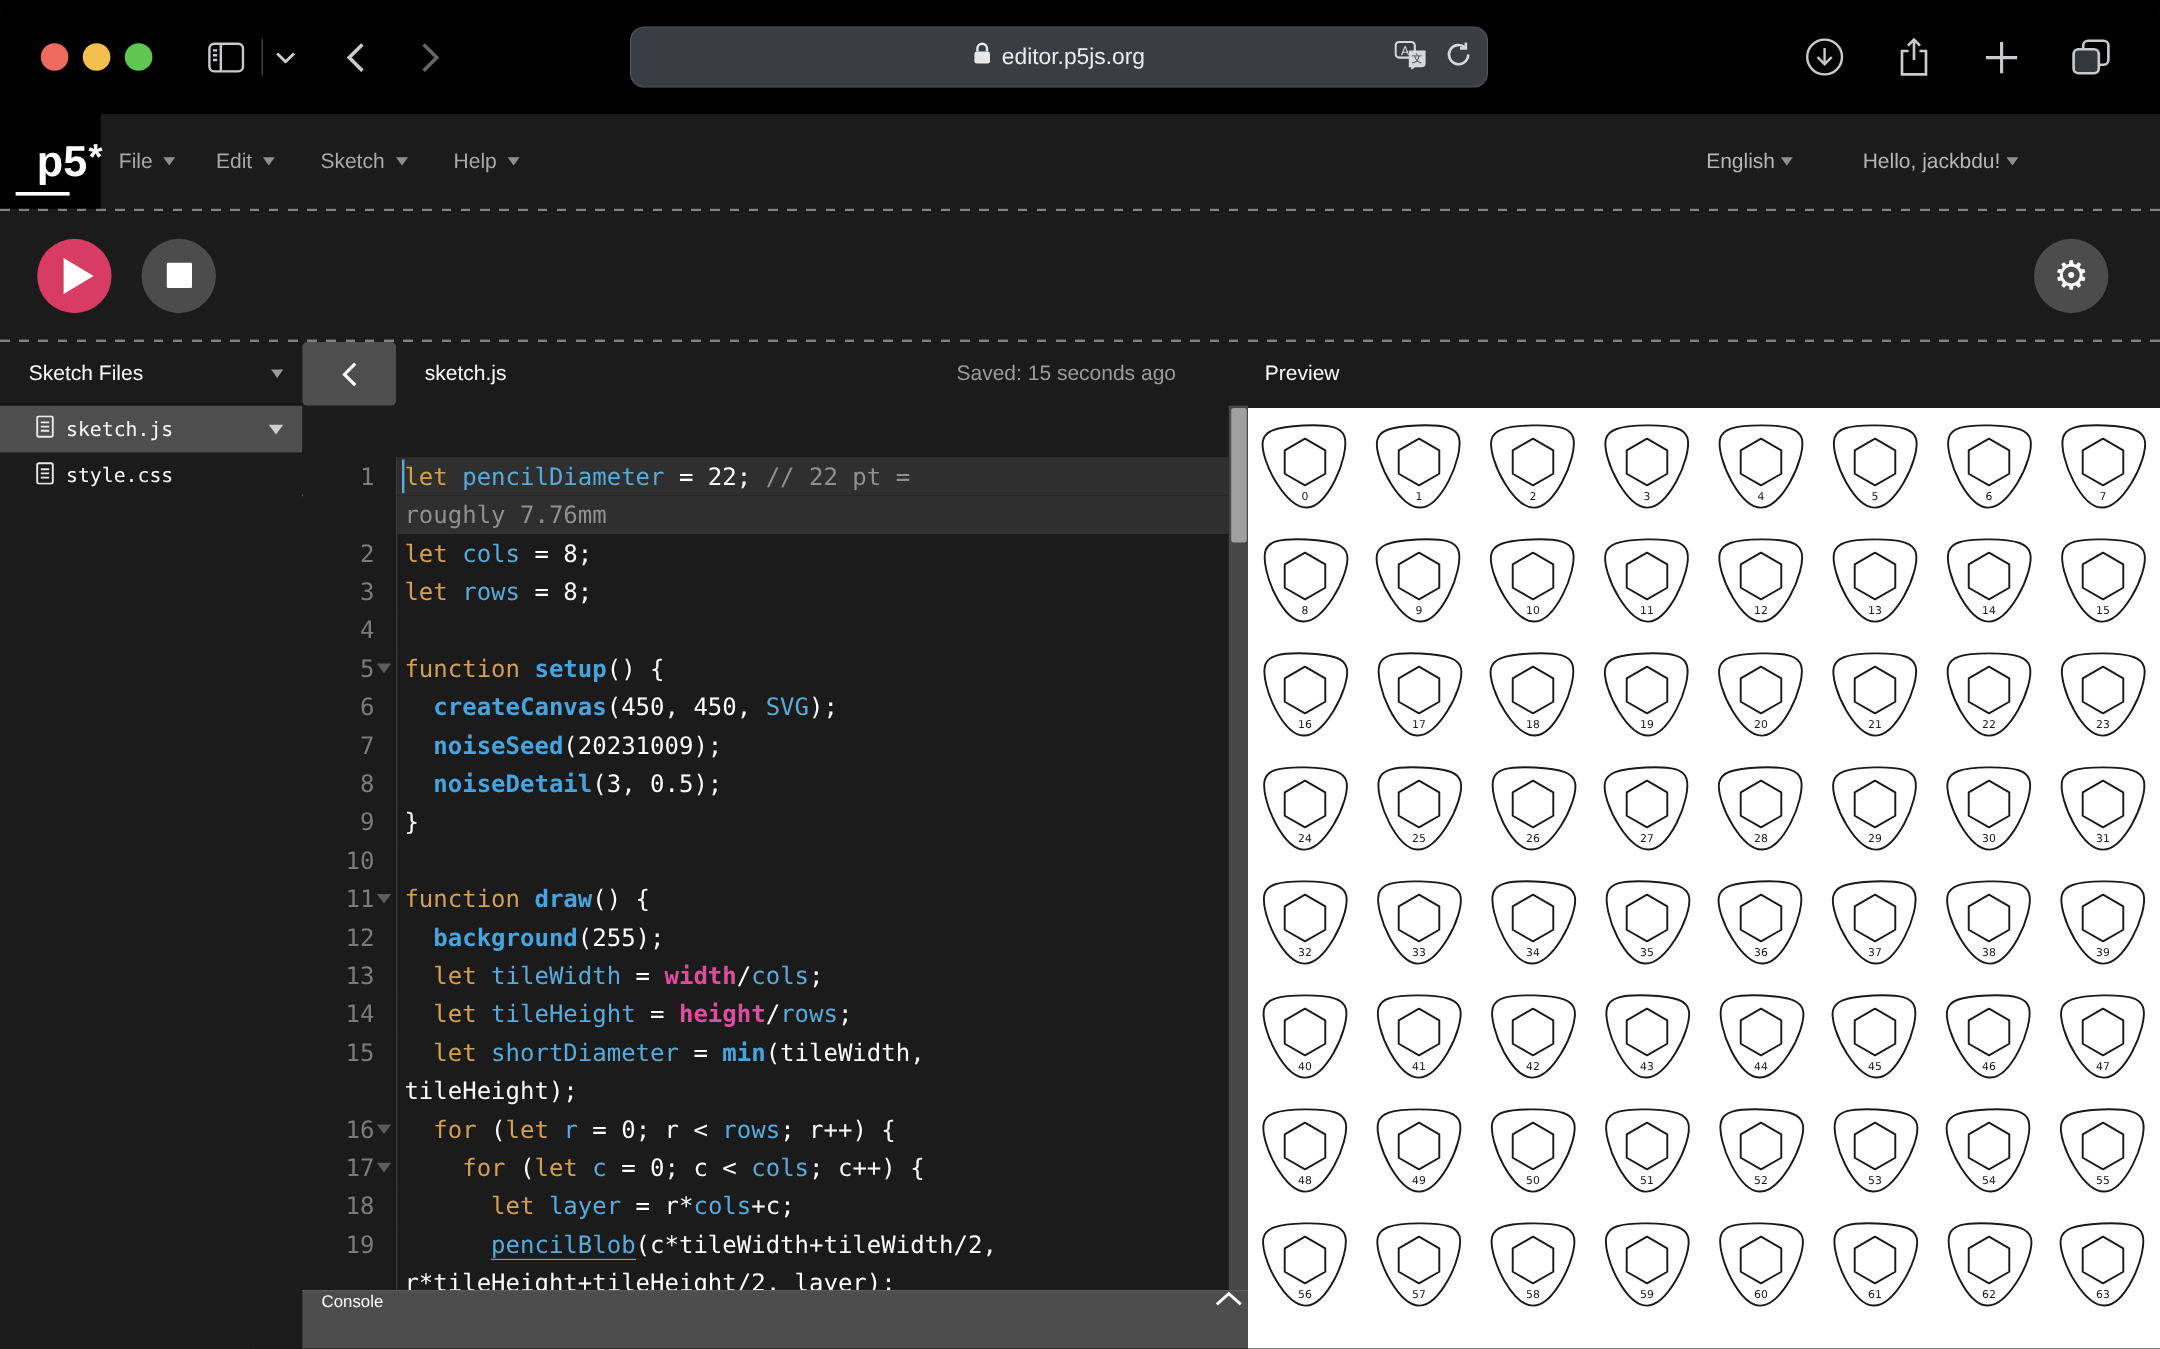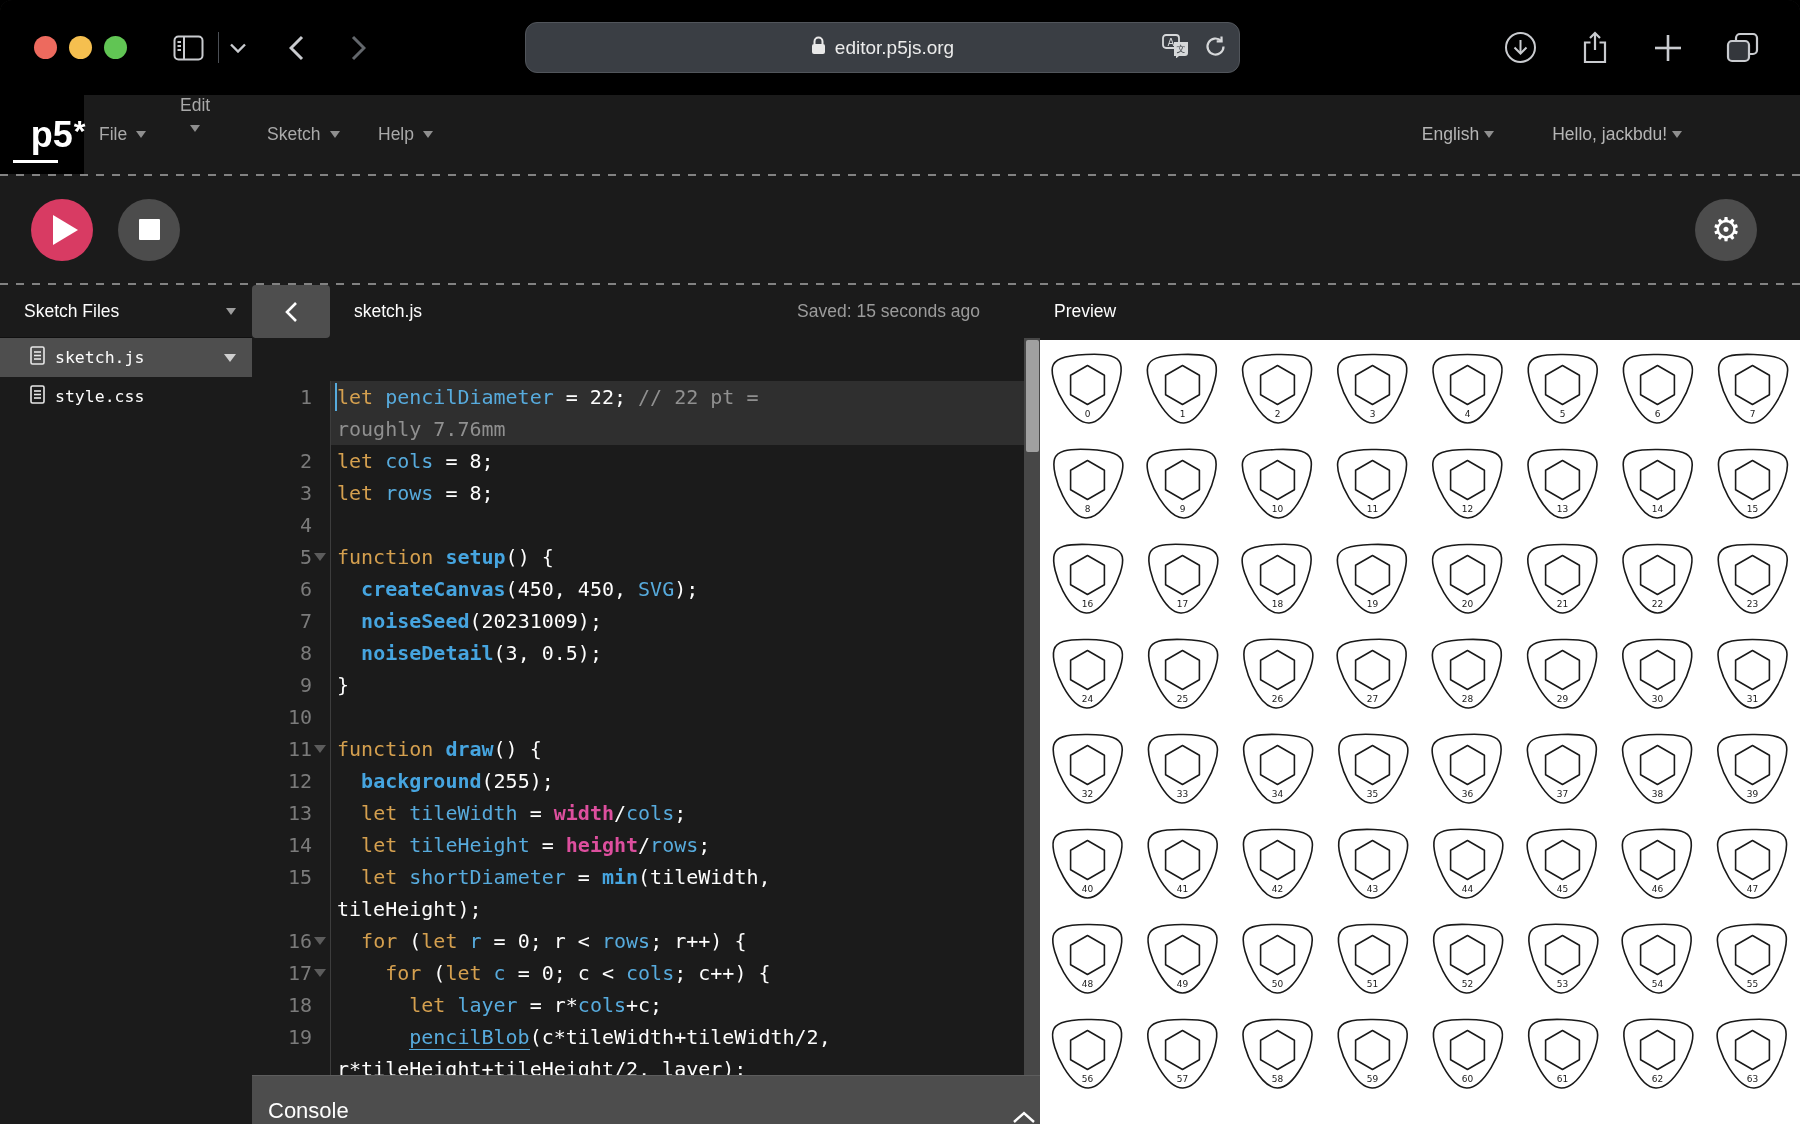--- a/index.html
+++ b/index.html
@@ -72,21 +72,21 @@
   .tk-k{color:#d5a04f;}
   .tk-v{color:#57abdd;}
   .tk-p{color:#fdfdfd;}
   .tk-c{color:#909090;}
   .tk-fb{color:#46a5e0;font-weight:bold;text-align:center;}
   .tk-pb{color:#dd4f9e;font-weight:bold;}
   .tk-fu{color:#57abdd;border-bottom:1.5px solid #57abdd;}
   .scrollbar{position:absolute;right:0;top:53px;width:16px;height:737px;background:#474747;}
   .thumb{position:absolute;left:1.5px;top:2px;width:13px;height:112px;background:#a0a0a0;border-radius:2px;}
   .console-bar{position:absolute;left:0;bottom:0;width:788px;height:49px;background:#4d4d4d;border-top:1px solid #5d5d5d;
-    display:flex;align-items:flex-end;padding:0 4px 0 16px;color:#fdfdfd;font-size:22px;}
+    display:flex;align-items:flex-start;padding:0 4px 0 16px;color:#fdfdfd;font-size:14px;}
   .console-bar svg{margin-left:auto;}
   
   .preview{position:absolute;left:1040px;top:285px;width:760px;height:839px;background:#1b1b1b;}
   .pv-header{height:53px;display:flex;align-items:center;padding-left:14px;color:#fdfdfd;font-size:17.5px;}
   .pv-canvas{position:absolute;left:0;top:55px;width:760px;height:784px;background:#fff;}
   .pv-canvas svg{display:block;}
 </style>
 </head>
 <body>
 
@@ -179,21 +179,21 @@
 
   <div class="nav">
     <div class="logo">
       <span><span>p5</span><span class="star">*</span></span>
       <span class="logo-bar"></span>
     </div>
     <div class="menu" style="left:99px;">
         <span>File</span>
         <span class="caret"></span>
       </div>
-    <div class="menu" style="left:180px;flex-direction:column;">
+    <div class="menu" style="left:180px;">
         <span>Edit</span>
         <span class="caret"></span>
       </div>
     <div class="menu" style="left:267px;">
         <span>Sketch</span>
         <span class="caret"></span>
       </div>
     <div class="menu" style="left:378px;">
         <span>Help</span>
         <span class="caret"></span>

